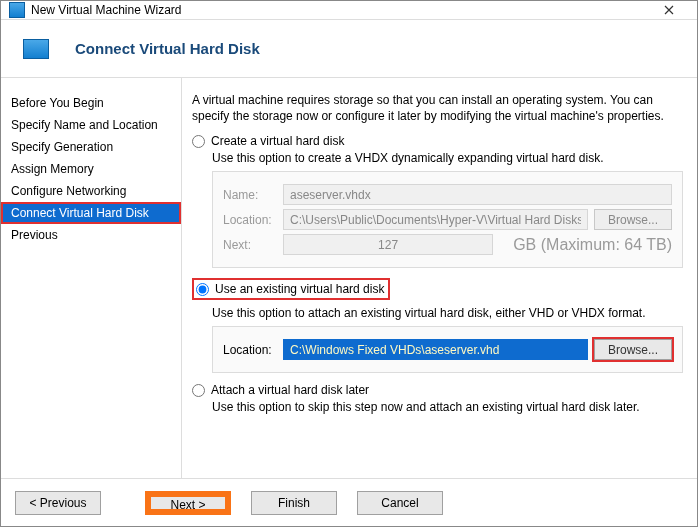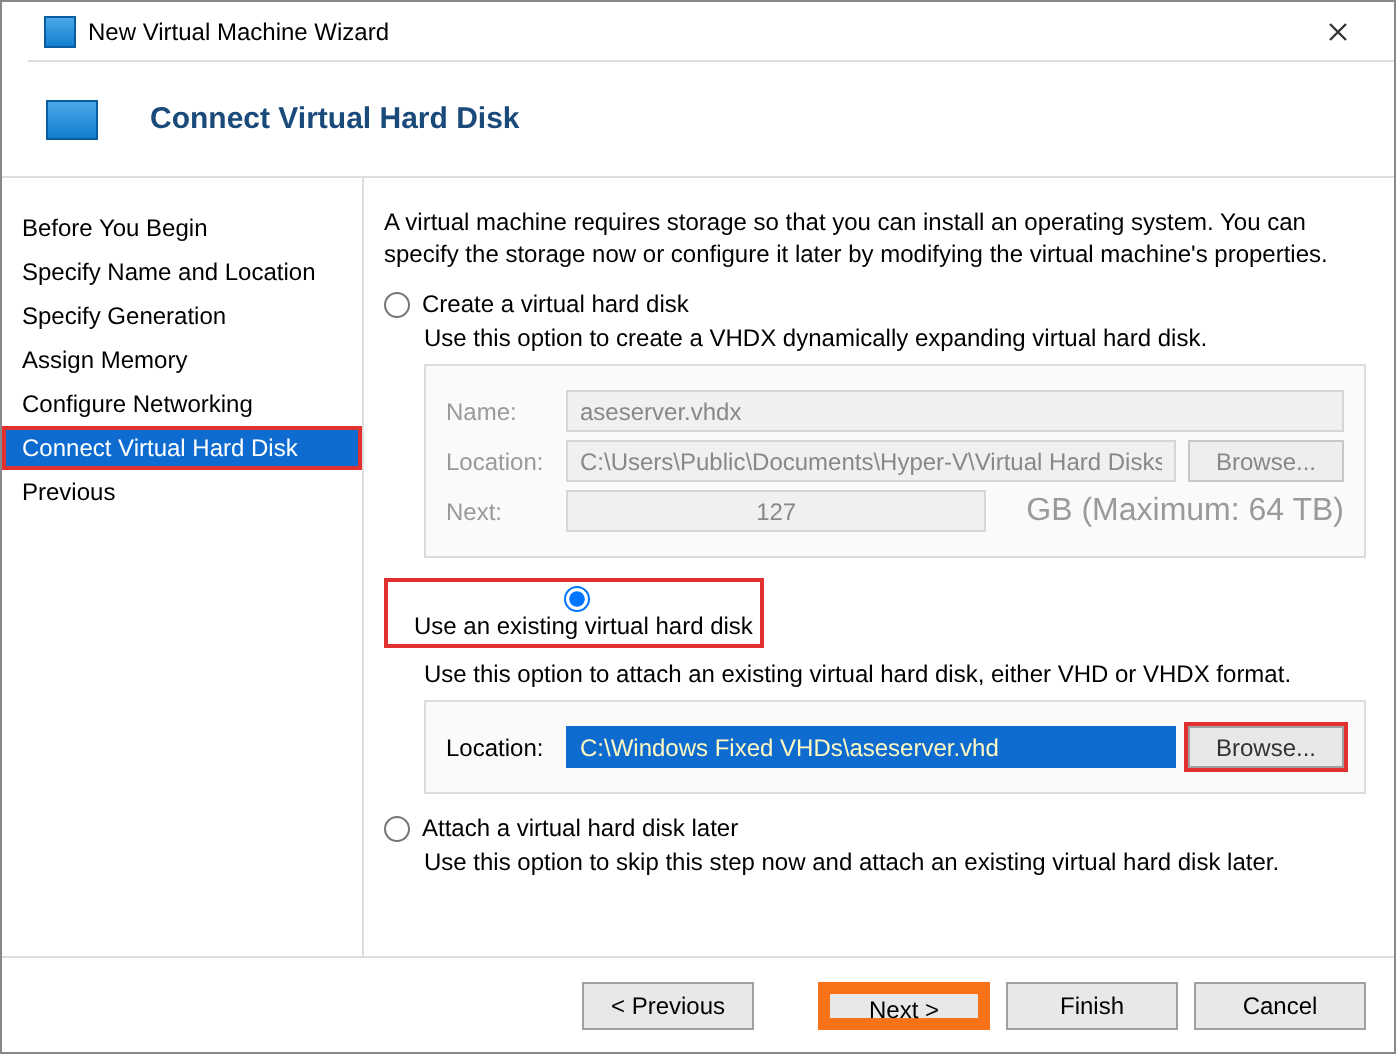--- a/index.html
+++ b/index.html
@@ -13,26 +13,25 @@
   .window {
     width: 698px;
     height: 527px;
     border: 1px solid #888;
     position: relative;
     display: flex;
     flex-direction: column;
     background: #fff;
   }
   .titlebar {
-    height: 30px;
+    height: 19px;
     display: flex;
     align-items: center;
     padding: 0 8px;
     border-bottom: 1px solid #ddd;
-    margin-left: 13px;
   }
   .titlebar-icon {
     width: 16px; height: 16px;
     background: linear-gradient(180deg,#4aa8e8 0%,#137fd0 100%);
     border: 1px solid #0a5ea0;
     margin-right: 6px;
   }
   .titlebar-title { flex: 1; font-size: 12px; }
   .titlebar-close {
     width: 40px; height: 28px;
@@ -88,23 +87,22 @@
     border-left: 1px solid #ddd;
     overflow: hidden;
   }
   .intro { margin-bottom: 10px; line-height: 1.35; }
 
   .option-block { margin-bottom: 10px; }
   .radio-row { display: flex; align-items: center; margin-bottom: 3px; }
   .radio-row input { margin: 0 6px 0 0; }
   .radio-row.highlighted {
     border: 2px solid #e03030;
-    padding: 2px 4px 2px 13px;
+    padding: 2px 4px 2px 2px;
     display: inline-flex;
-    flex-direction: column;
   }
   .option-desc { margin: 3px 0 6px 20px; }
 
   .panel {
     border: 1px solid #dcdcdc;
     background: #fafafa;
     margin-left: 20px;
     padding: 8px 10px;
   }
   .disabled .form-label,
@@ -148,23 +146,23 @@
     background: #0e6bcf;
     color: #fef9c3;
     border: 1px solid #0e6bcf;
   }
 
   .footer {
     height: 48px;
     border-top: 1px solid #ddd;
     display: flex;
     align-items: center;
-    justify-content: flex-end;
+    justify-content: flex-start;
     padding: 0 14px;
-    gap: 8px;
+    gap: 20px;
     background: #fff;
   }
   .footer-btn {
     width: 86px; height: 24px;
     border: 1px solid #a0a0a0;
     background: #e8e8e8;
     font-family: inherit; font-size: 12px;
     cursor: pointer;
   }
   .footer-btn.default {

